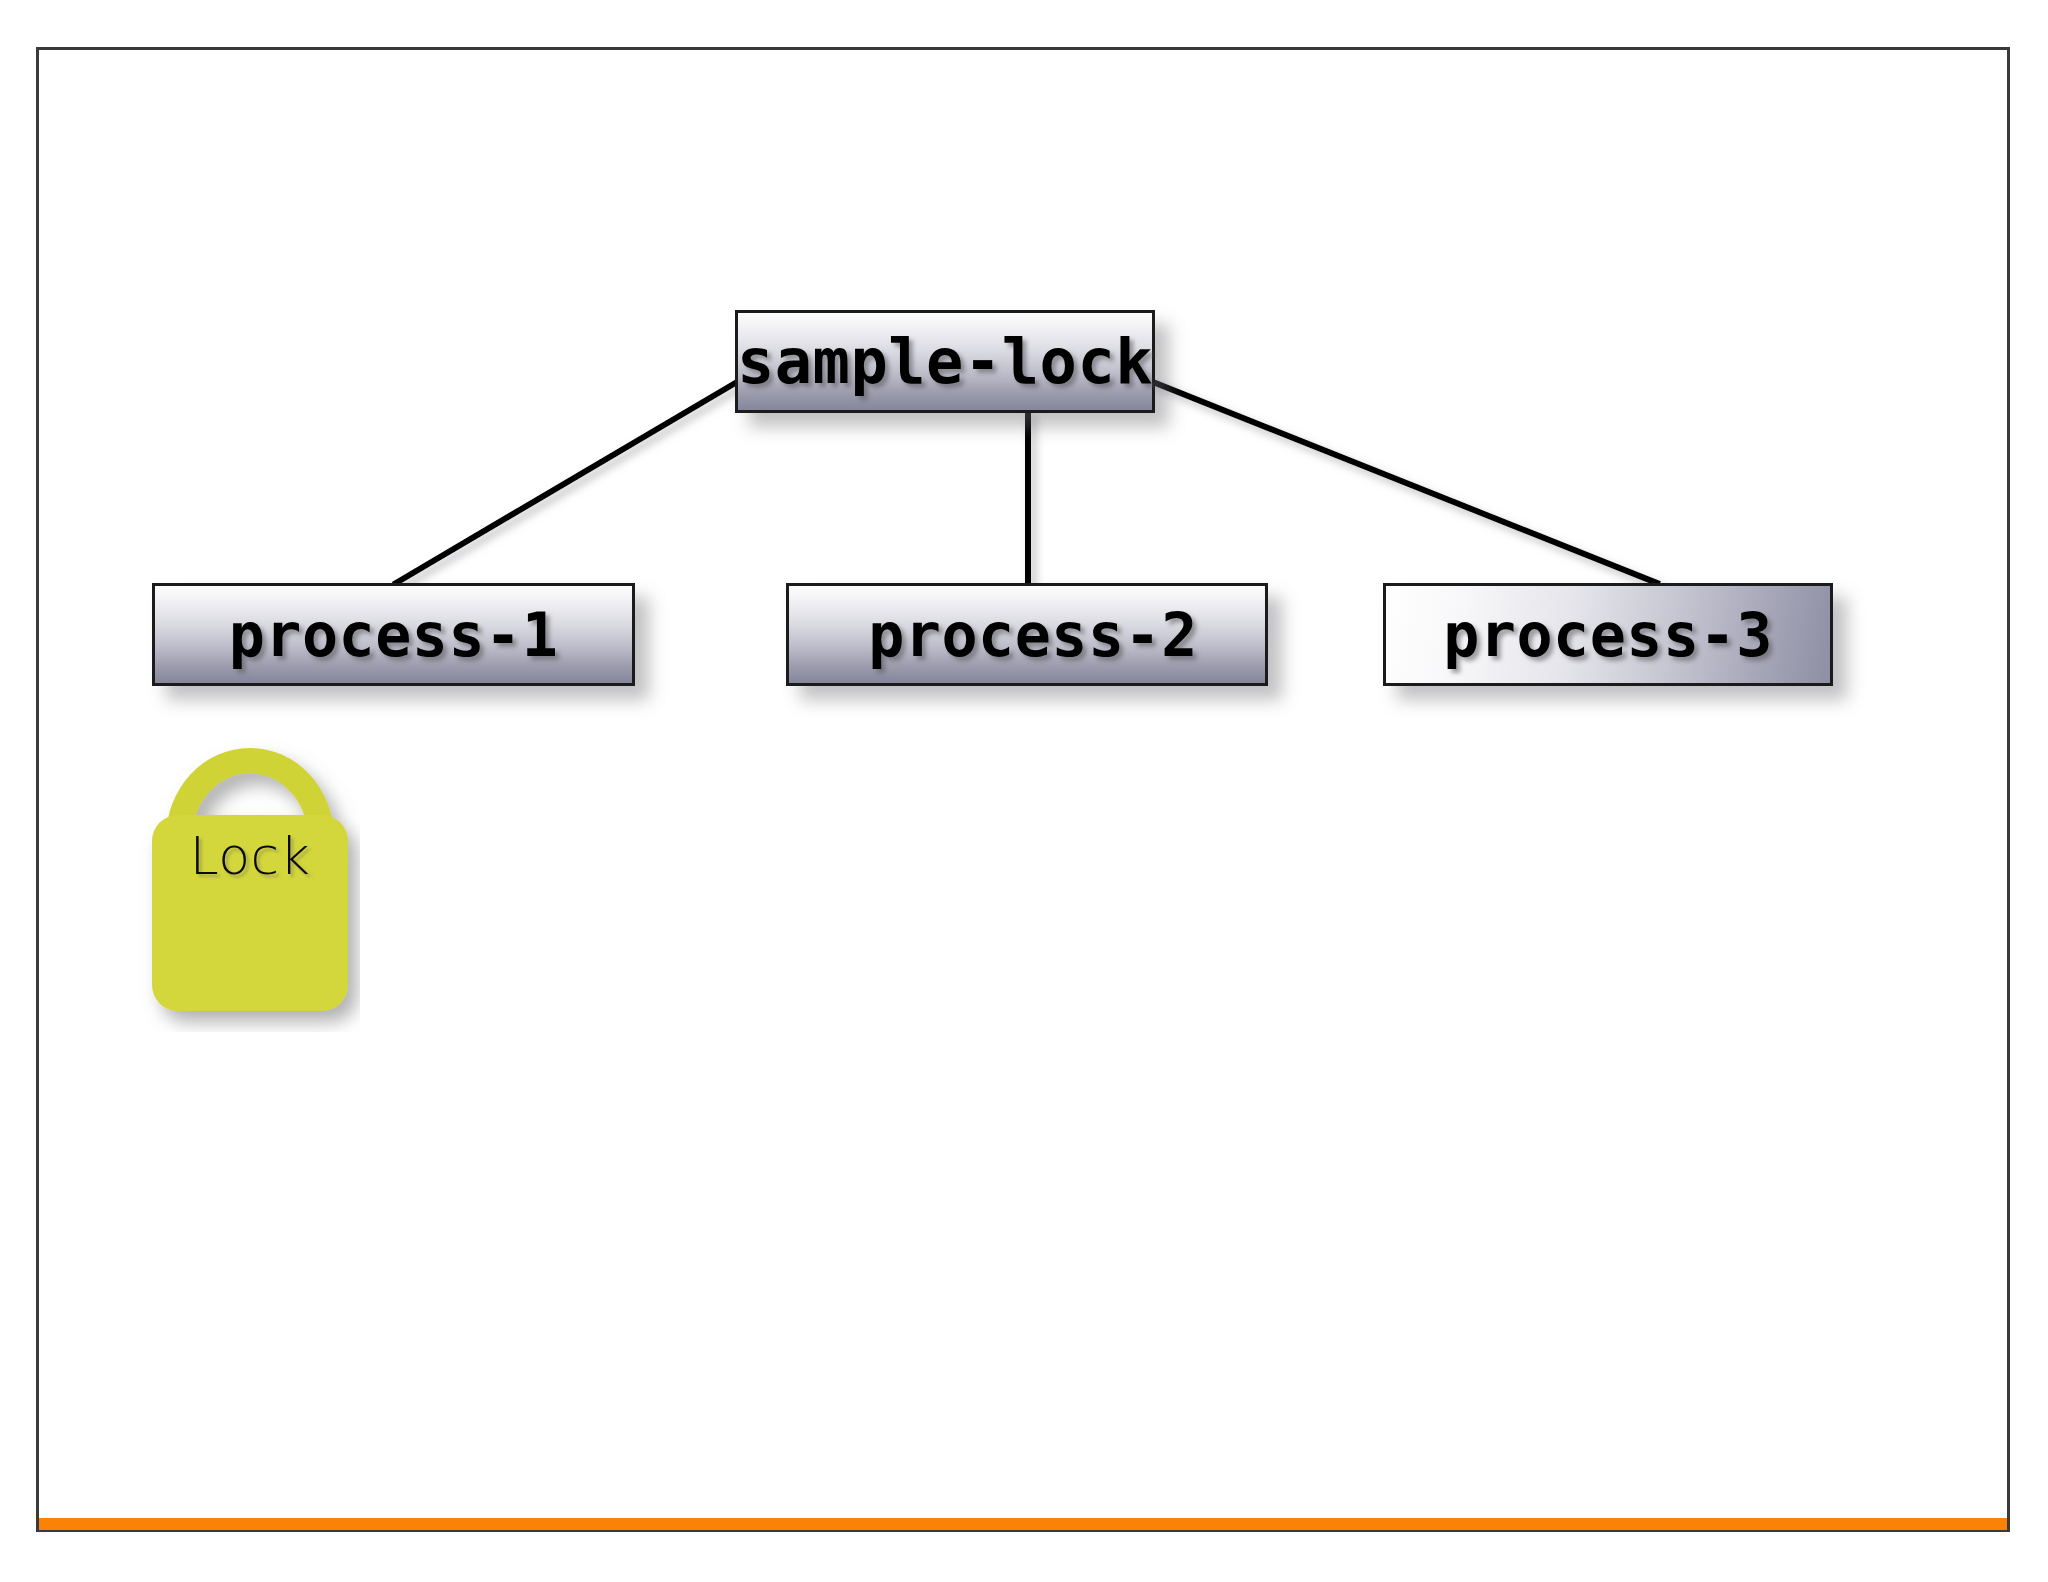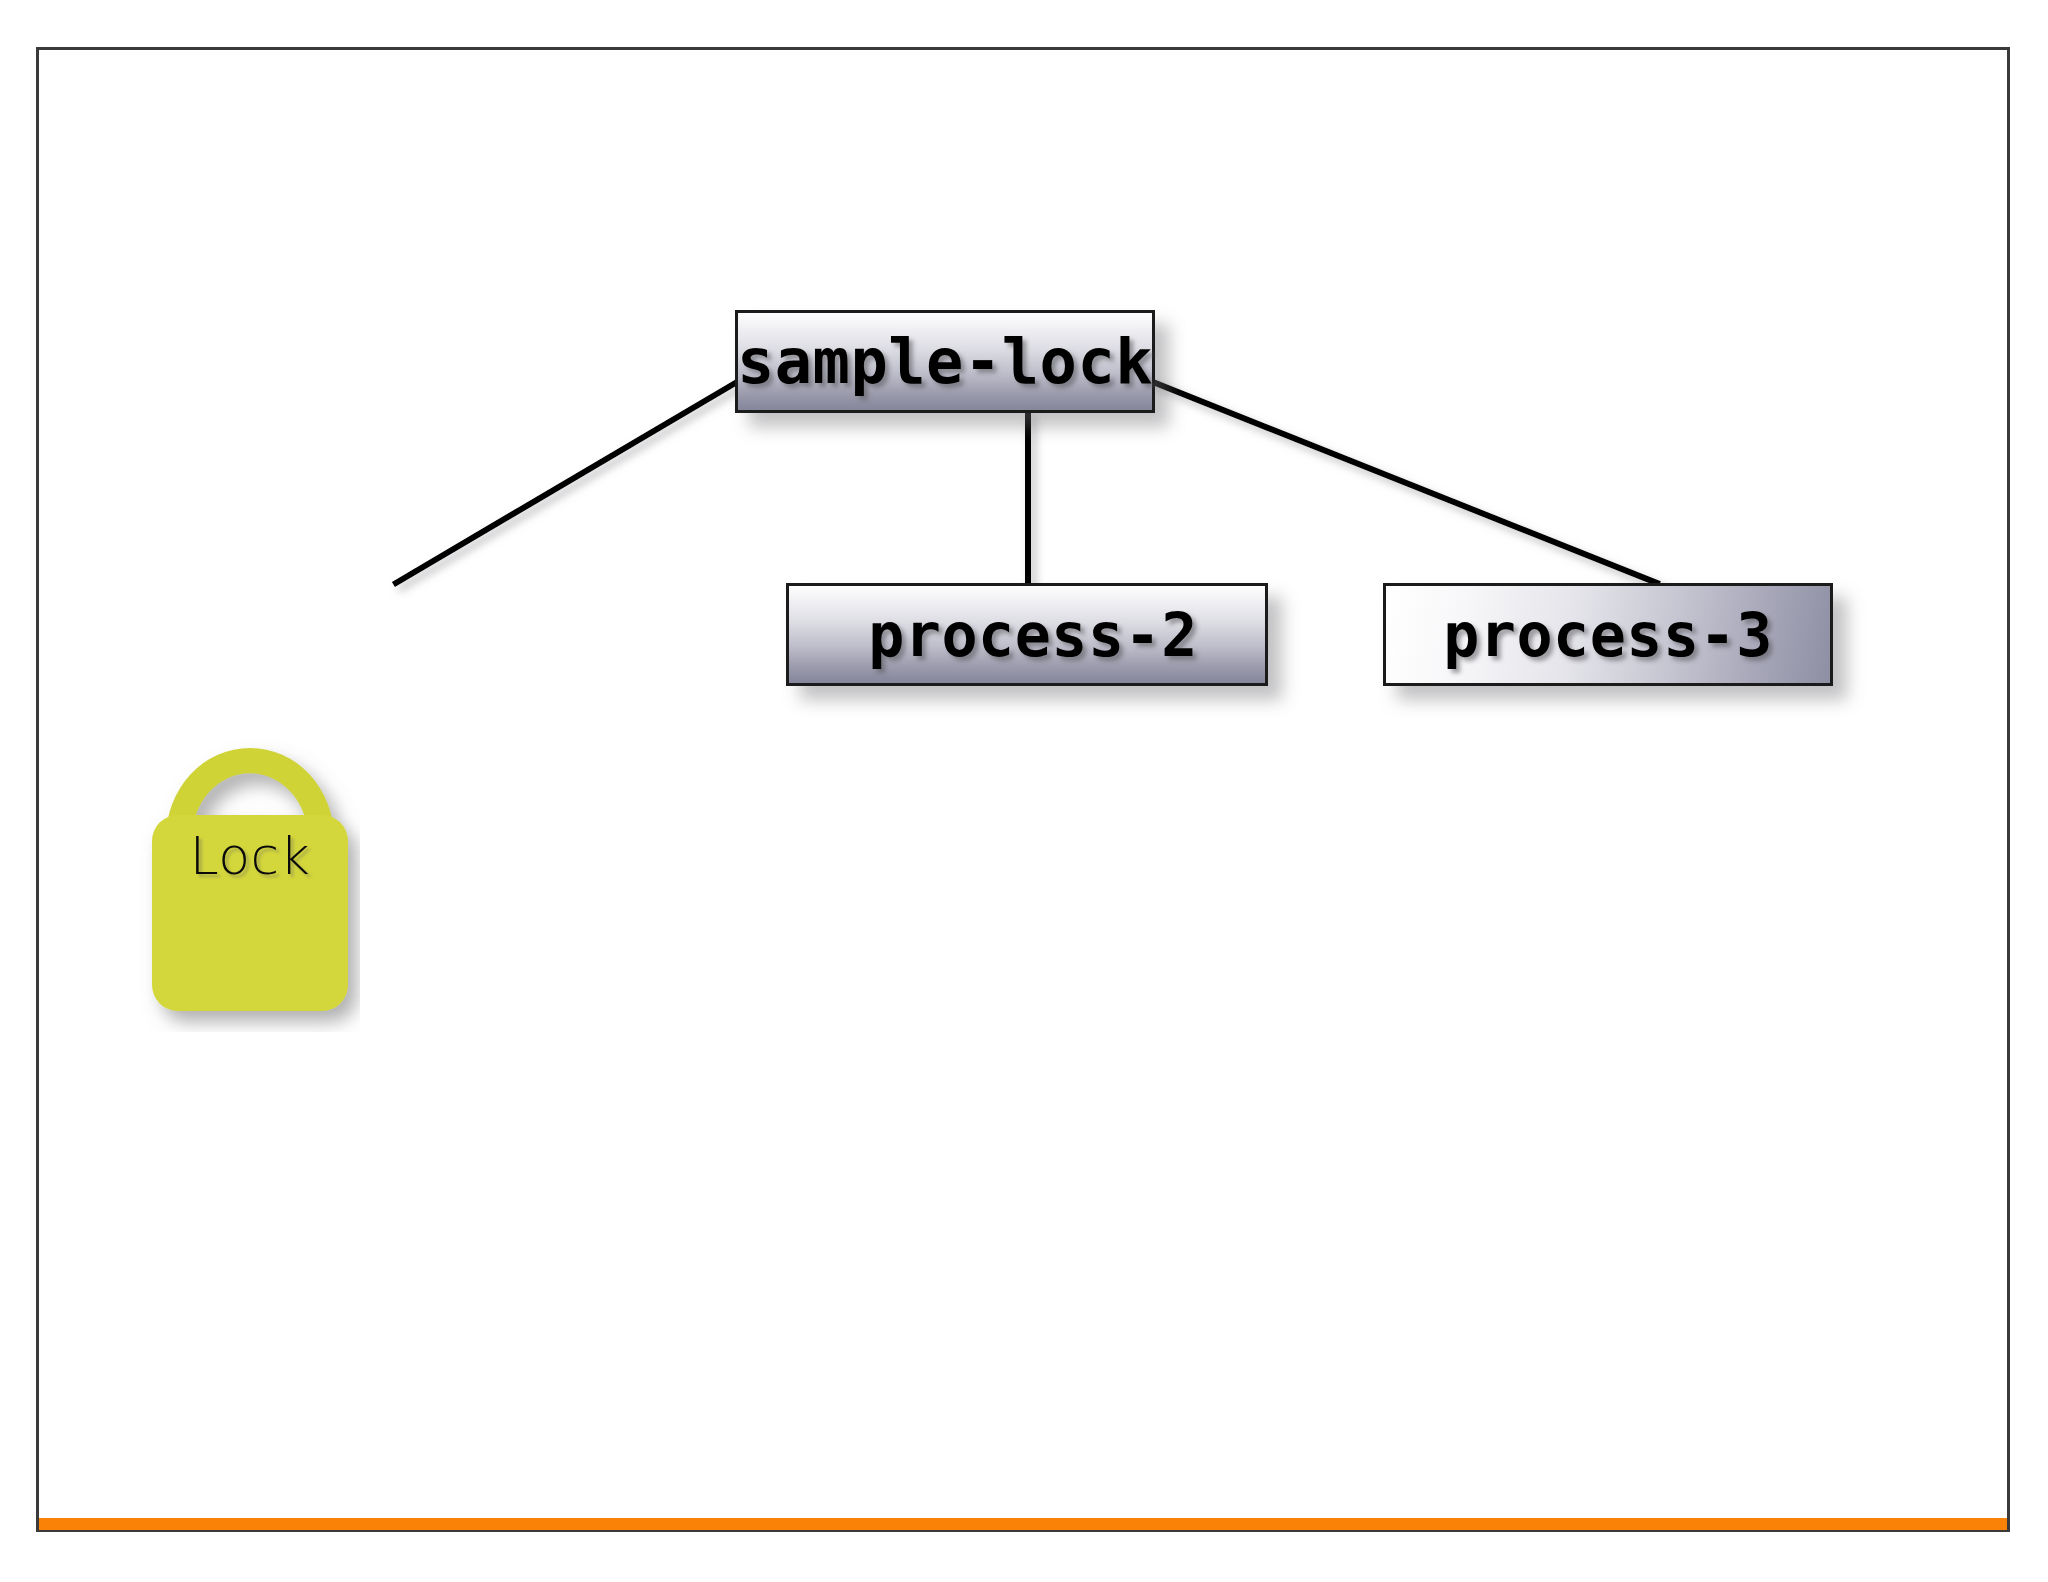--- a/index.html
+++ b/index.html
@@ -159,20 +159,23 @@
       <line x1="737" y1="382" x2="396" y2="583" stroke="#000000" stroke-width="6" stroke-linecap="square"></line>
       <line x1="1028" y1="414" x2="1028" y2="583" stroke="#000000" stroke-width="6" stroke-linecap="square"></line>
       <line x1="1153" y1="382" x2="1657" y2="583" stroke="#000000" stroke-width="6" stroke-linecap="square"></line>
     </g>
   </svg>
 
   <div class="node-box grad-vertical" id="node-sample-lock">
     <span class="node-label">sample-lock</span>
   </div>
 
+  <div class="node-box grad-vertical" id="node-process-1">
+    <span class="node-label">process-1</span>
+  </div>
 
   <div class="node-box grad-vertical" id="node-process-2">
     <span class="node-label">process-2</span>
   </div>
 
   <div class="node-box grad-horizontal" id="node-process-3">
     <span class="node-label">process-3</span>
   </div>
 
   <div id="lock-icon">

